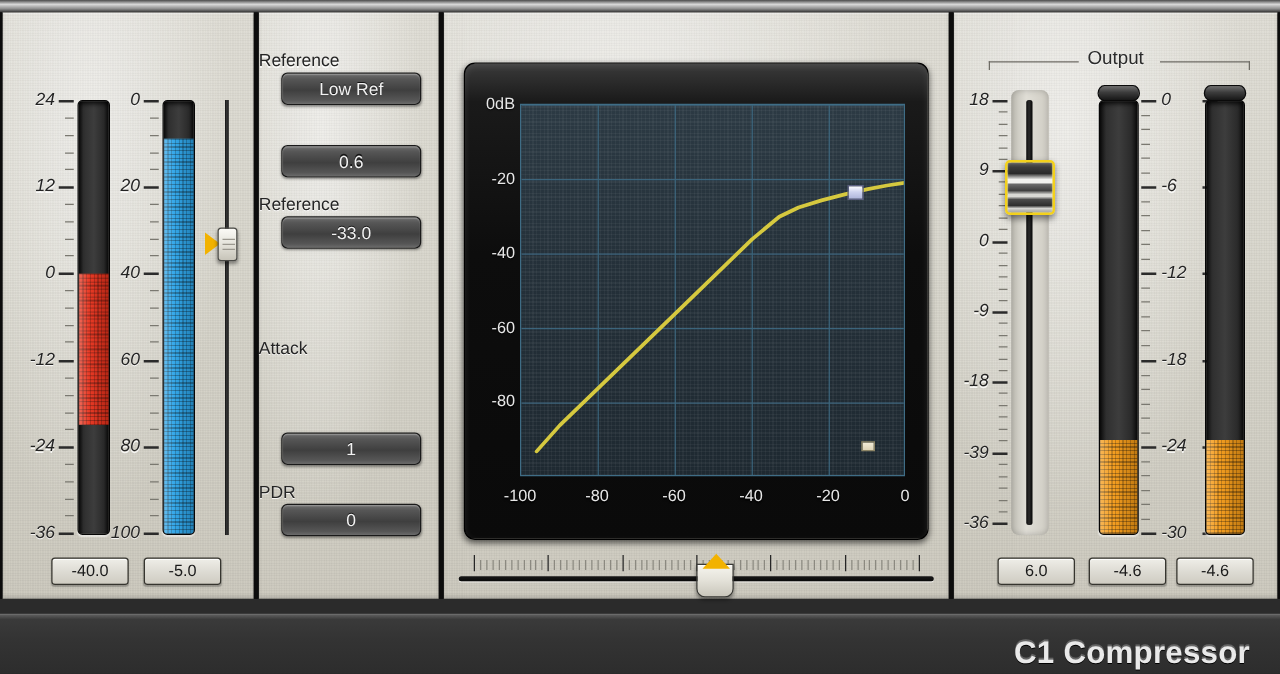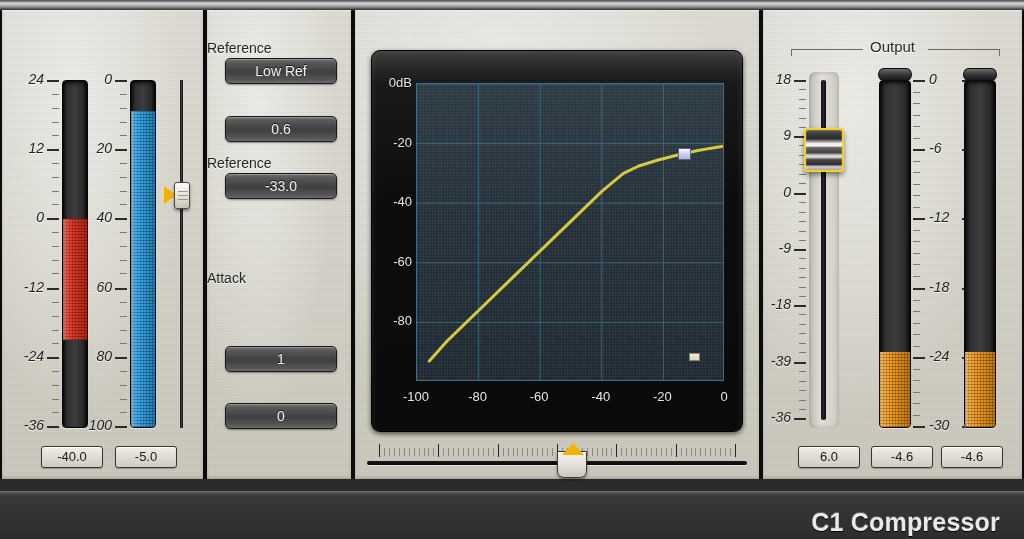--- a/index.html
+++ b/index.html
@@ -332,20 +332,21 @@
     </div>
 
     <div class="panel" id="panel-params">
         <div class="plabel" style="top: 30px;">Reference</div>
         <div class="pfield" style="top: 48px;">Low Ref</div>
         <div class="pfield" style="top: 105.5px;">0.6</div>
         <div class="plabel" style="top: 145px;">Reference</div>
         <div class="pfield" style="top: 163px;">-33.0</div>
         <div class="plabel" style="top: 260px;">Attack</div>
         <div class="pfield" style="top: 335.5px;">1</div>
+        <div class="plabel" style="top: 375px;">PDR</div>
         <div class="pfield" style="top: 393px;">0</div>
       </div>
 
     <div class="panel" id="panel-graph">
       <div class="screen">
         <div class="plot" id="plot">
           <svg id="curve-svg" width="308" height="298" viewBox="0 0 308 298" style="position:absolute;left:0;top:0;z-index:5;">
             <g id="gridlines" stroke="#3f6d86" stroke-width="1" opacity=".85">
                 <line x1="61.6" x2="61.6" y1="0" y2="298"></line>
                 <line x1="123.2" x2="123.2" y1="0" y2="298"></line>

